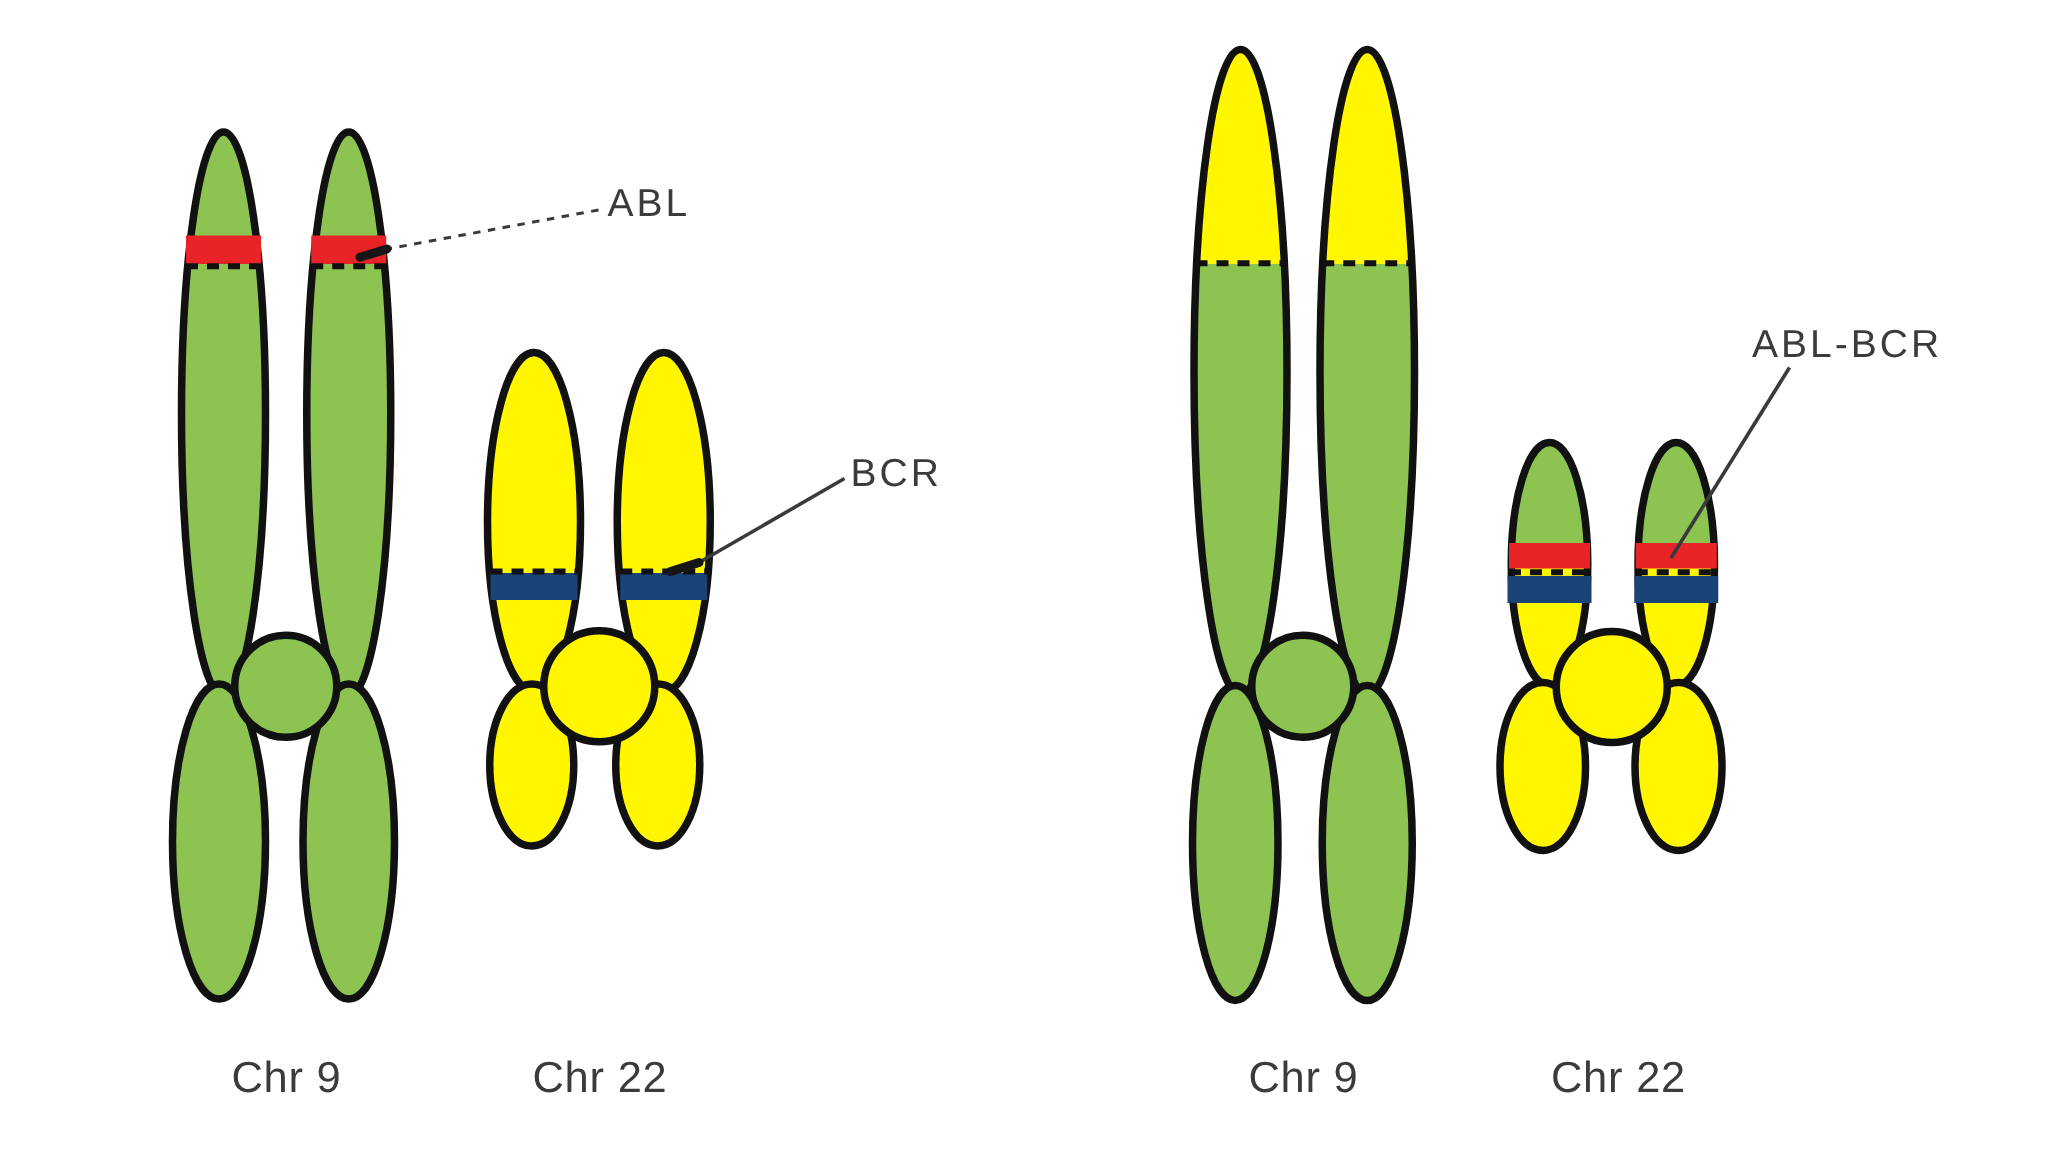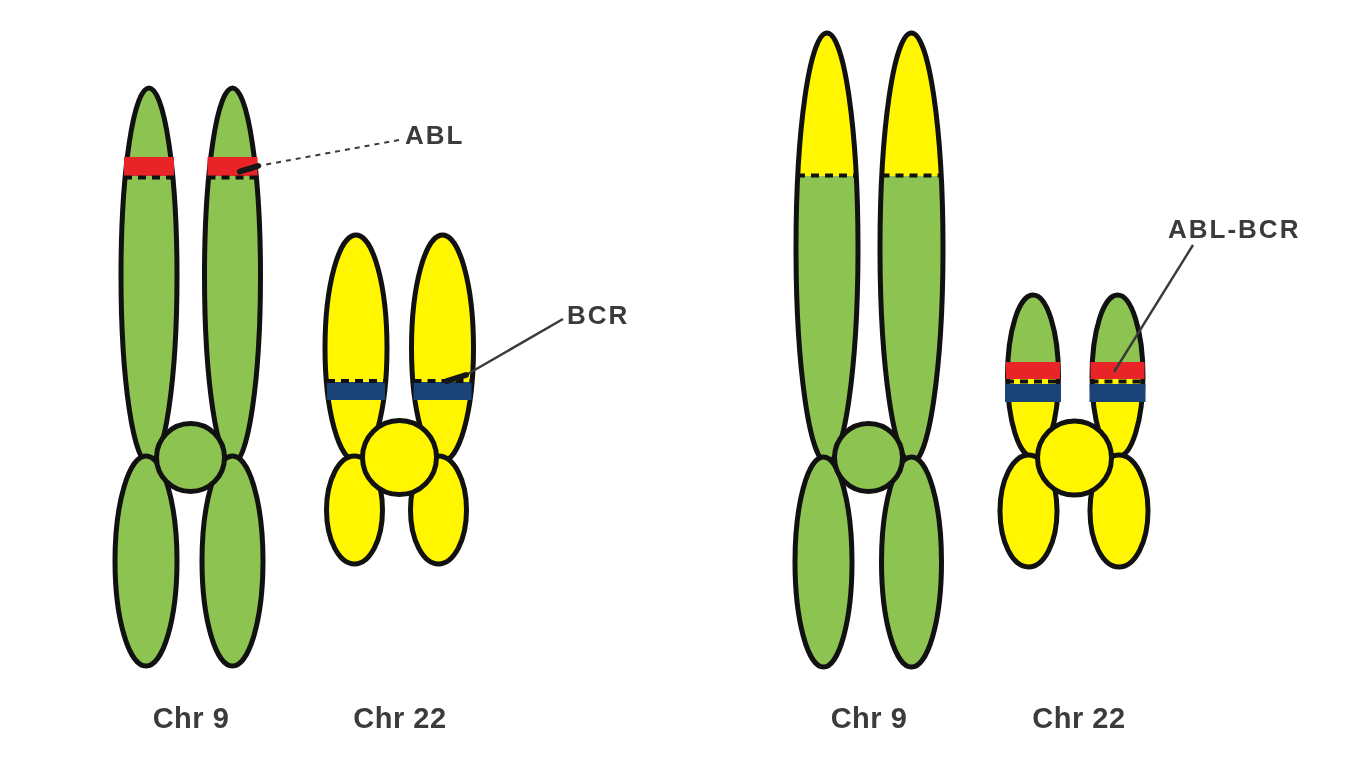--- a/index.html
+++ b/index.html
@@ -1,21 +1,21 @@
 <!DOCTYPE html>
 <html><head>
 <meta charset="utf-8">
 <style>
   html,body{margin:0;padding:0;}
   body{
     width:1366px;height:768px;overflow:hidden;
     background:#ffffff;
     font-family:"Liberation Sans",sans-serif;
   }
-  .stage{position:relative;width:1366px;height:768px;font-weight:bold;}
+  .stage{position:relative;width:1366px;height:768px;}
   svg{display:block;width:1366px;height:768px;}
   .shape{stroke:#111111;stroke-width:5px;}
   .outline{fill:none;stroke:#111111;stroke-width:5px;}
   .band{stroke:none;}
   .cut{fill:none;stroke:#111111;stroke-width:4px;stroke-dasharray:8 6;stroke-linecap:butt;}
   .leader{fill:none;stroke:#3a3a3a;stroke-width:2.4px;}
   .leader.dashed{stroke-width:2px;stroke-dasharray:5 5;}
   .tick{fill:none;stroke:#161616;stroke-width:6px;stroke-linecap:round;}
   .gene-label{font-size:26px;letter-spacing:2px;}
   .chr-label{font-size:29px;letter-spacing:0.5px;}

